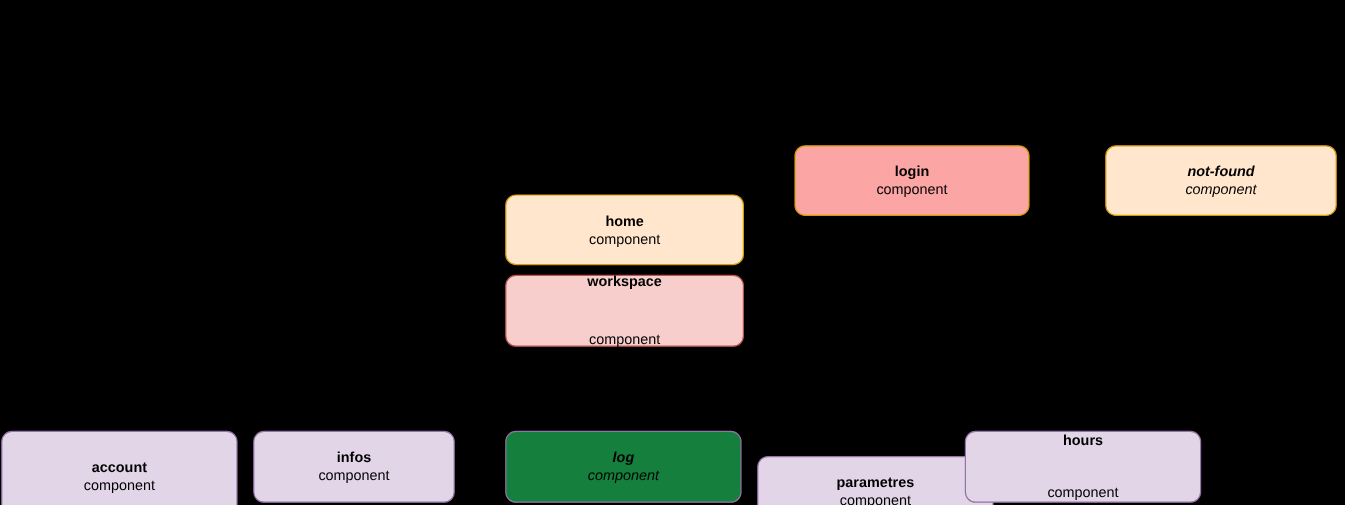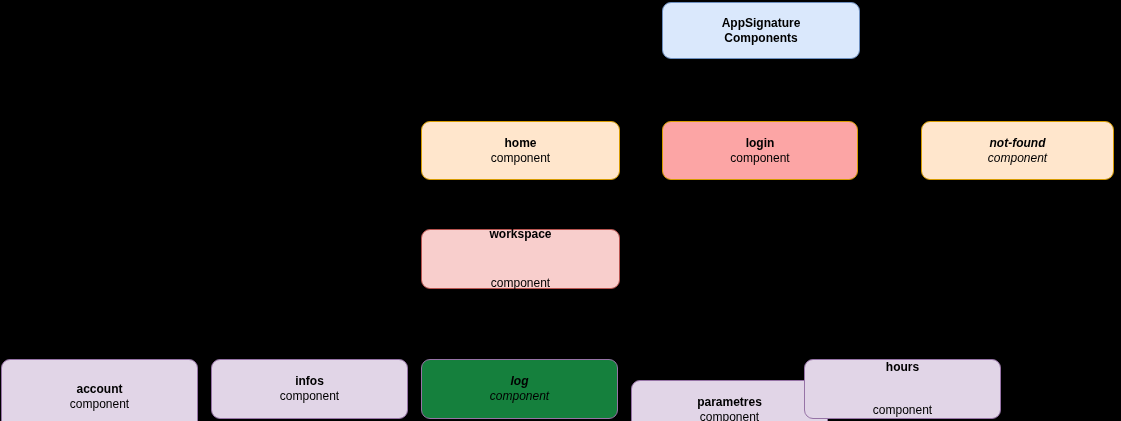--- a/index.html
+++ b/index.html
@@ -39,36 +39,32 @@
     font-weight: bold;
   }
 
   
   .pos-root      { left: 662px; top: 2px;   width: 198px; height: 57px; }
   .pos-home      { left: 421px; top: 121px; width: 199px; height: 59px; }
   .pos-login     { left: 662px; top: 121px; width: 196px; height: 59px; }
   .pos-notfound  { left: 921px; top: 121px; width: 193px; height: 59px; }
   .pos-workspace { left: 421px; top: 229px; width: 199px; height: 60px; gap: 34px; }
   .pos-account   { left: 1px;   top: 359px; width: 197px; height: 76px; }
-  .pos-infos     { left: 211px; top: 359px; width: 197px; height: 60px; }
+  .pos-infos     { left: 211px; top: 359px; width: 168px; height: 60px; }
   .pos-log       { left: 421px; top: 359px; width: 197px; height: 60px; }
   .pos-parametres{ left: 631px; top: 380px; width: 197px; height: 60px; }
   .pos-hours     { left: 804px; top: 359px; width: 197px; height: 60px; justify-content: space-between; }
 </style>
 </head>
 <body>
 
 <div class="canvas">
 
-  <div class="node root pos-root" style="background-color: rgb(218, 232, 252); border-color: rgb(108, 142, 191);">
-    <div class="node-title">AppSignature</div>
-    <div class="node-subtitle">Components</div>
-  </div>
 
-  <div class="node pos-home" style="background-color: rgb(255, 230, 204); border-color: rgb(215, 155, 0);">
+  <div class="node pos-home" style="background-color: rgb(255, 230, 204); border-color: rgb(215, 155, 0); margin-top: 41px;">
     <div class="node-title">home</div>
     <div class="node-subtitle">component</div>
   </div>
 
   <div class="node pos-login" style="background-color: #fca5a5; border-color: rgb(215, 155, 0);">
     <div class="node-title">login</div>
     <div class="node-subtitle">component</div>
   </div>
 
   <div class="node pos-notfound" style="background-color: rgb(255, 230, 204); border-color: rgb(215, 155, 0); font-style: italic;">

